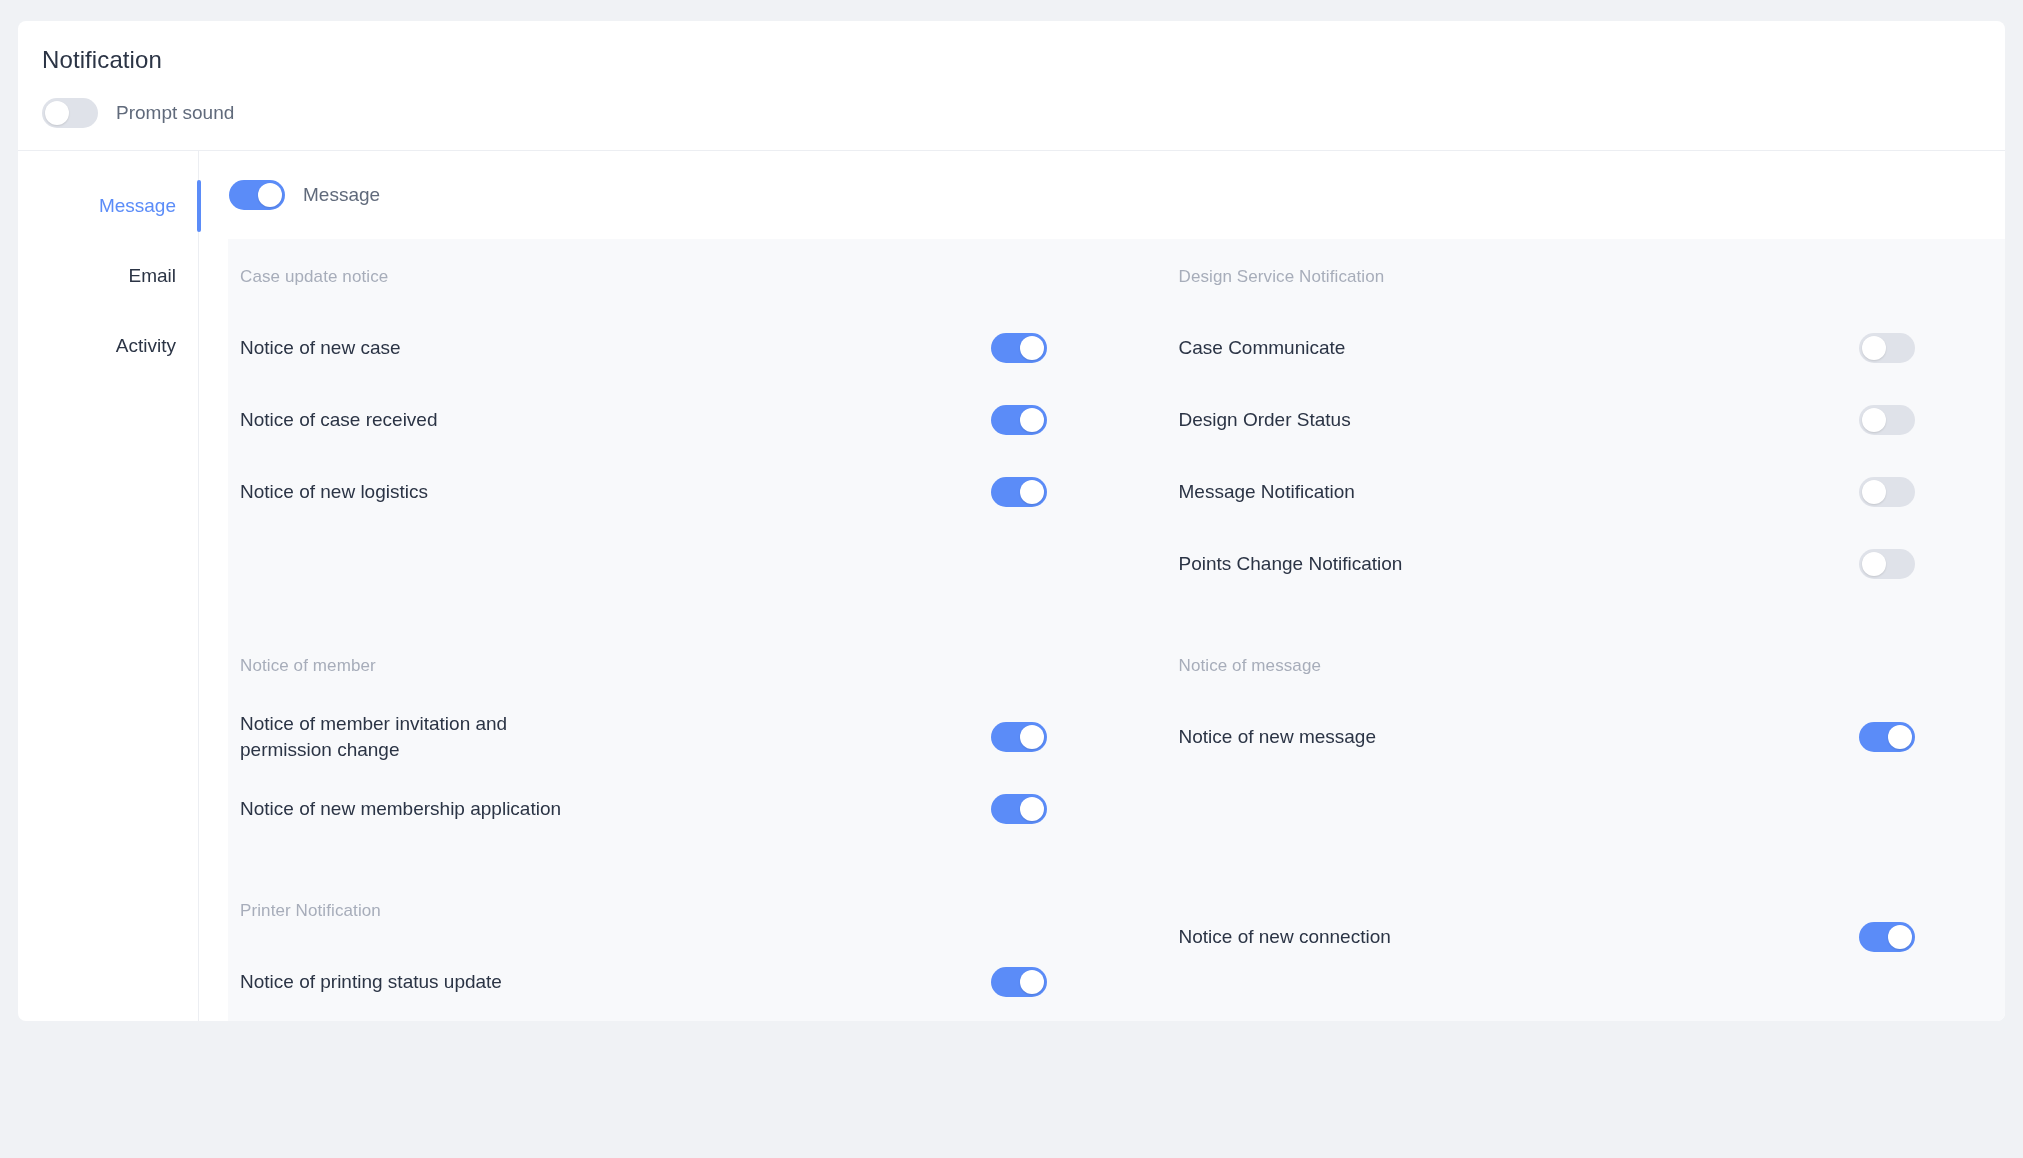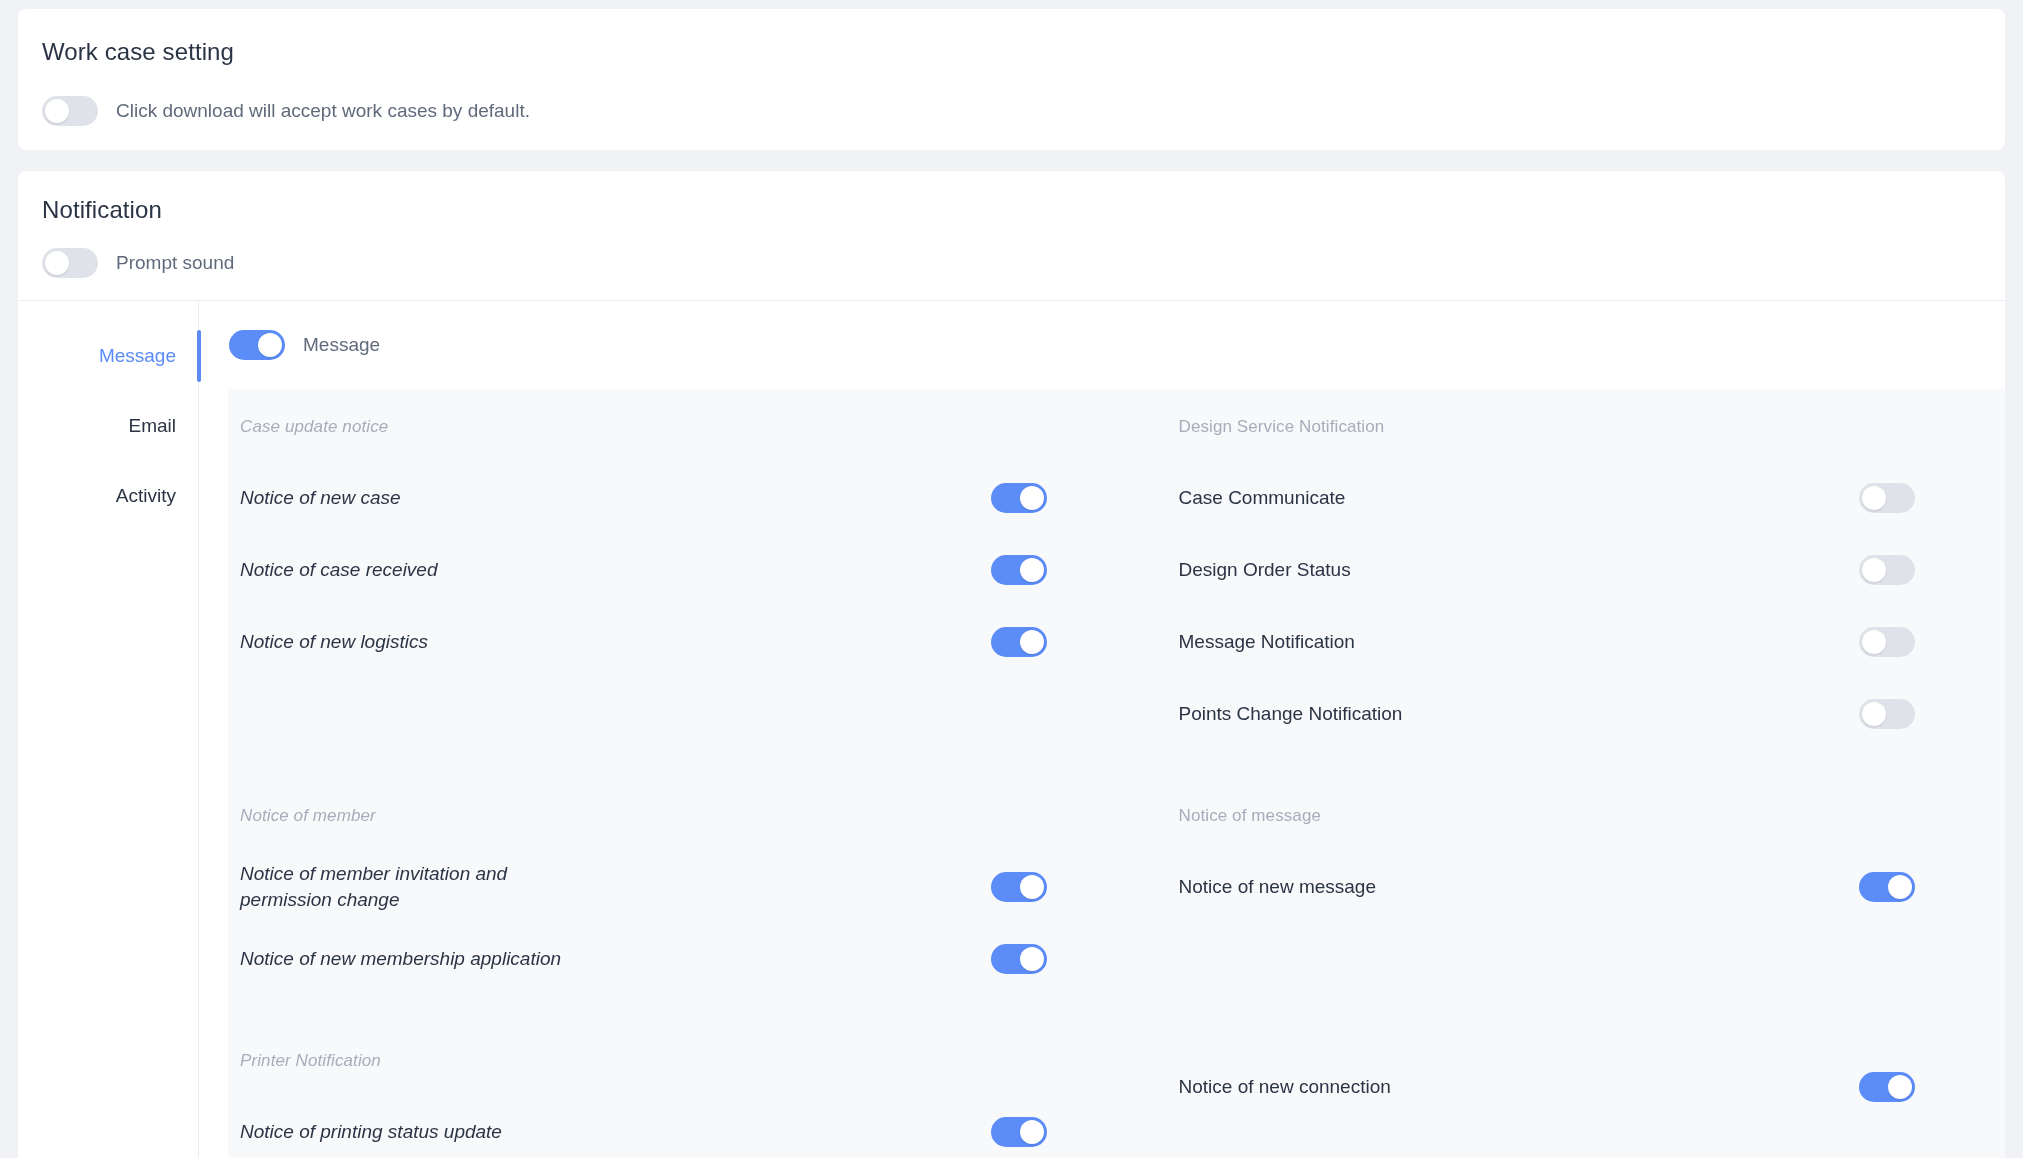--- a/index.html
+++ b/index.html
@@ -140,21 +140,21 @@
     padding: 28px 0 0 0;
     overflow: hidden;
   }
 
   .group-grid {
     display: grid;
     grid-template-columns: 1fr 1fr;
     column-gap: 0;
   }
   .group-block { padding: 0 0 0 0; }
-  .group-block.col-left  { padding-left: 12px;  padding-right: 70px; font-style: italic; }
+  .group-block.col-left  { padding-left: 12px;  padding-right: 70px; }
   .group-block.col-right { padding-left: 62px; padding-right: 90px; }
 
   .group-title {
     font-size: 17px;
     color: #a7adba;
     font-weight: 400;
     margin-bottom: 25px;
     letter-spacing: .1px;
   }
 
@@ -206,29 +206,20 @@
     margin-left: 18px;
   }
 
   .toggle-cell { display: flex; justify-content: flex-start; width: 56px; }
 </style>
 </head>
 <body>
 
 <div class="page">
 
-  <section class="card work-case-card">
-    <h2 class="card-title">Work case setting</h2>
-    <div class="row">
-      <span class="switch" id="sw-workcase">
-        <span class="knob"></span>
-      </span>
-      <span class="inline-label">Click download will accept work cases by default.</span>
-    </div>
-  </section>
 
   <section class="card notification-card">
 
     <div class="notification-head">
       <h2 class="card-title">Notification</h2>
       <div class="row">
         <span class="switch" id="sw-prompt">
           <span class="knob"></span>
         </span>
         <span class="inline-label">Prompt sound</span>

